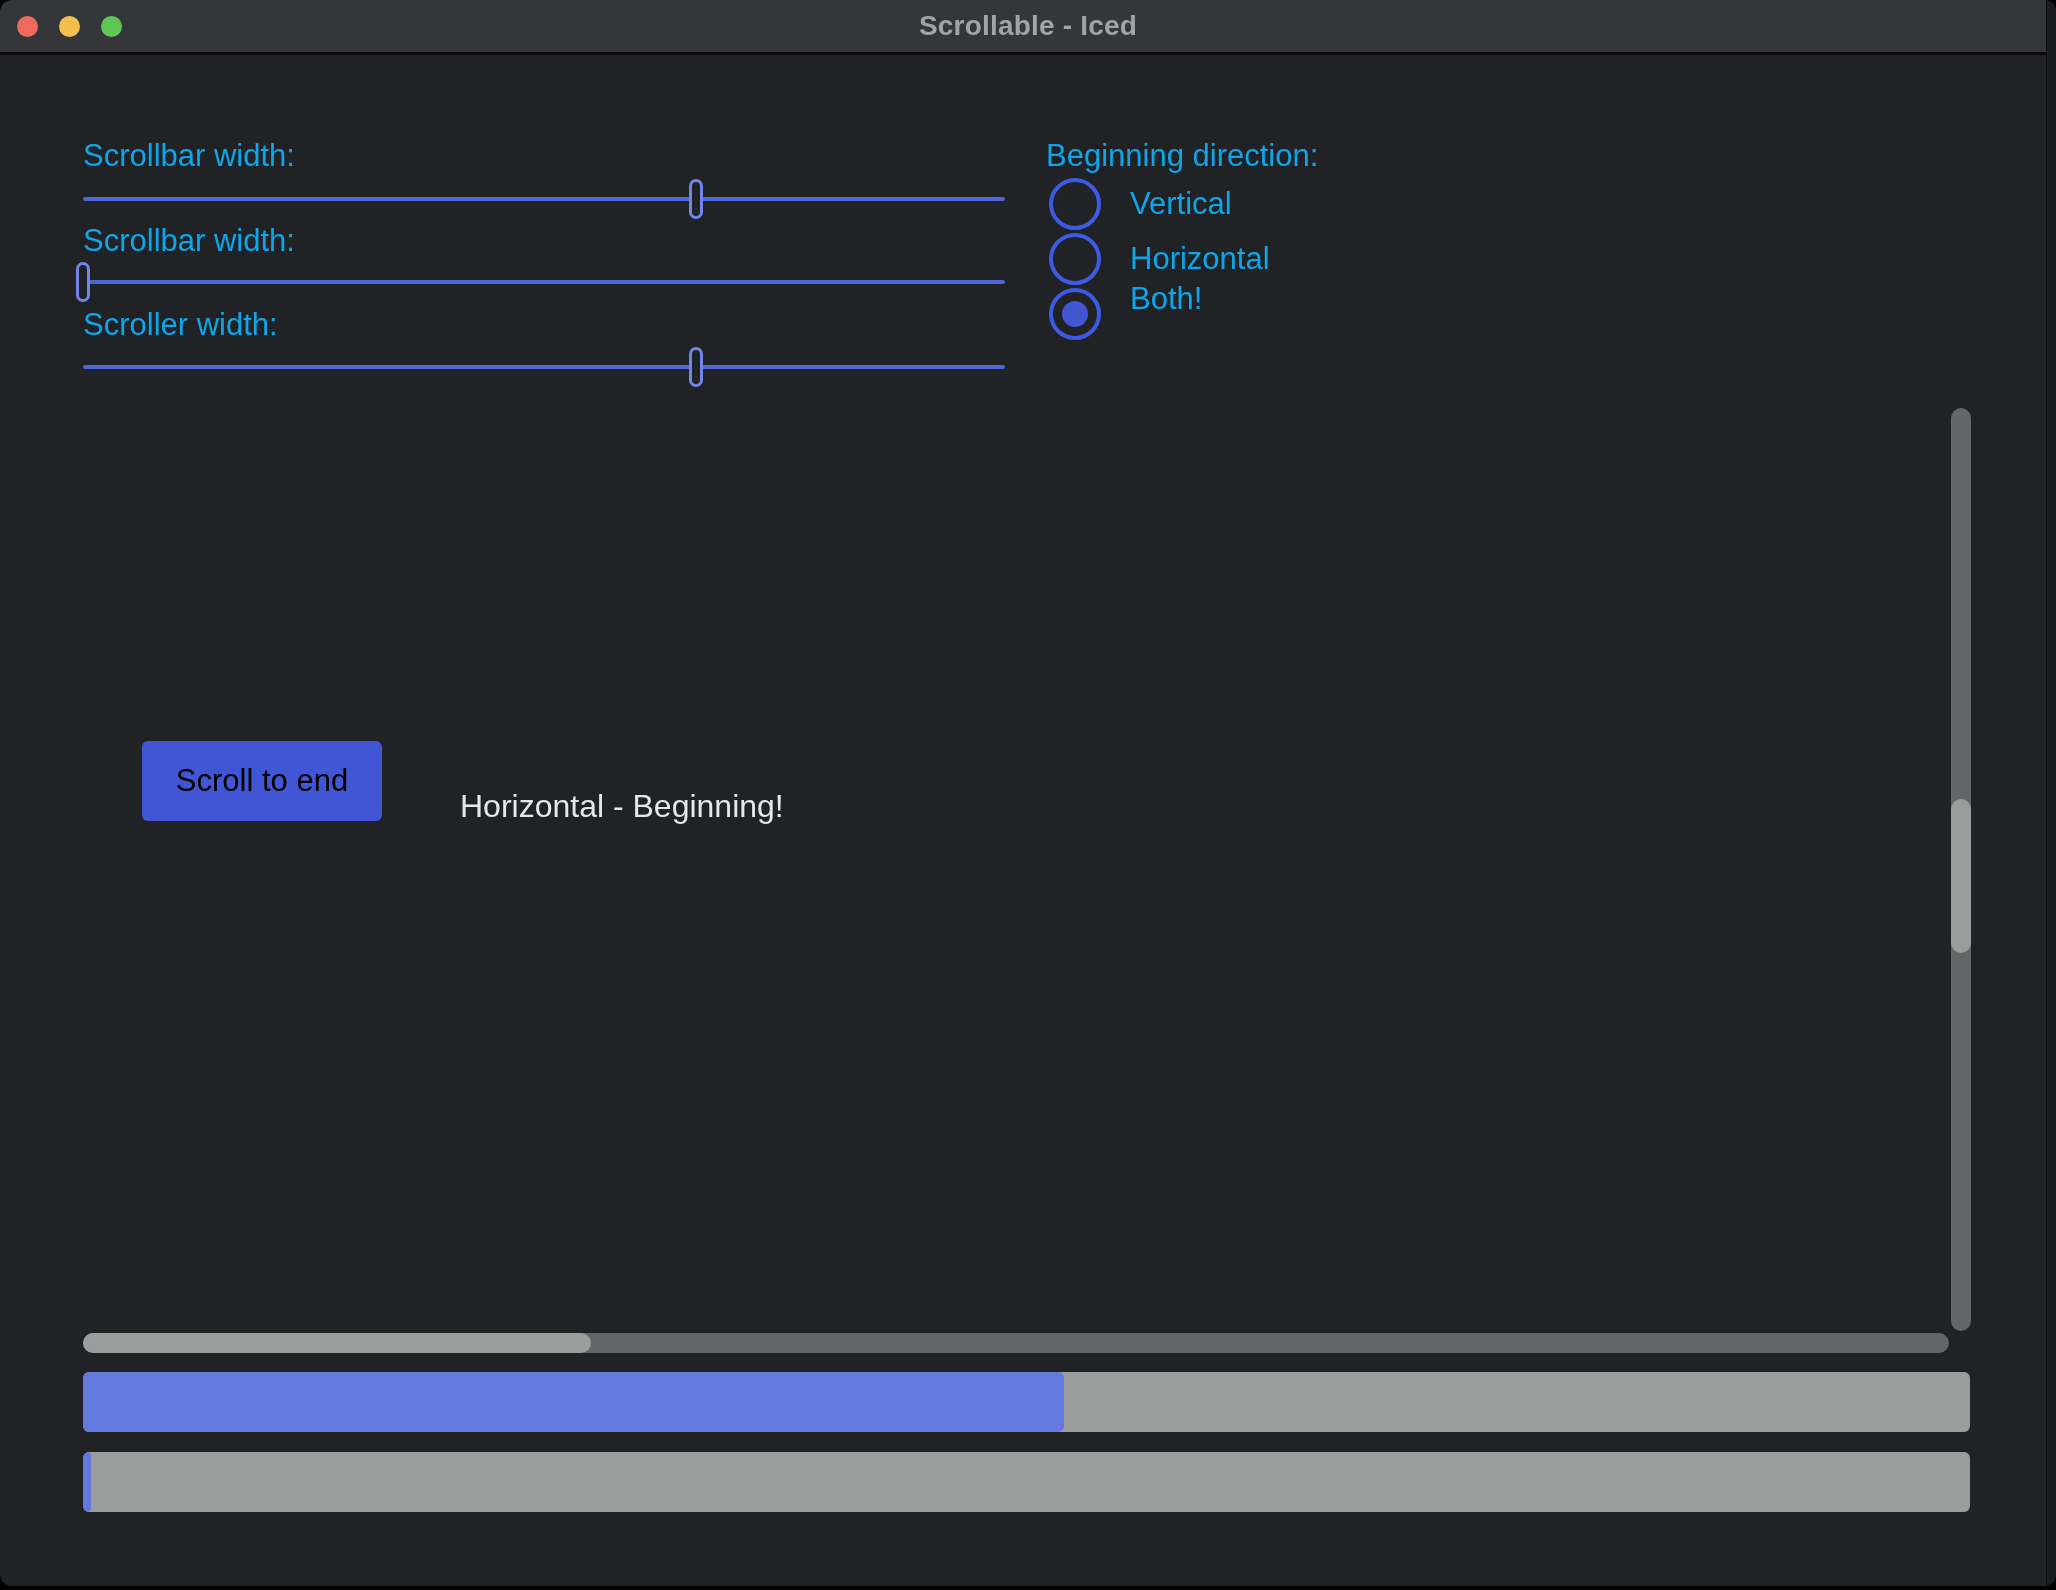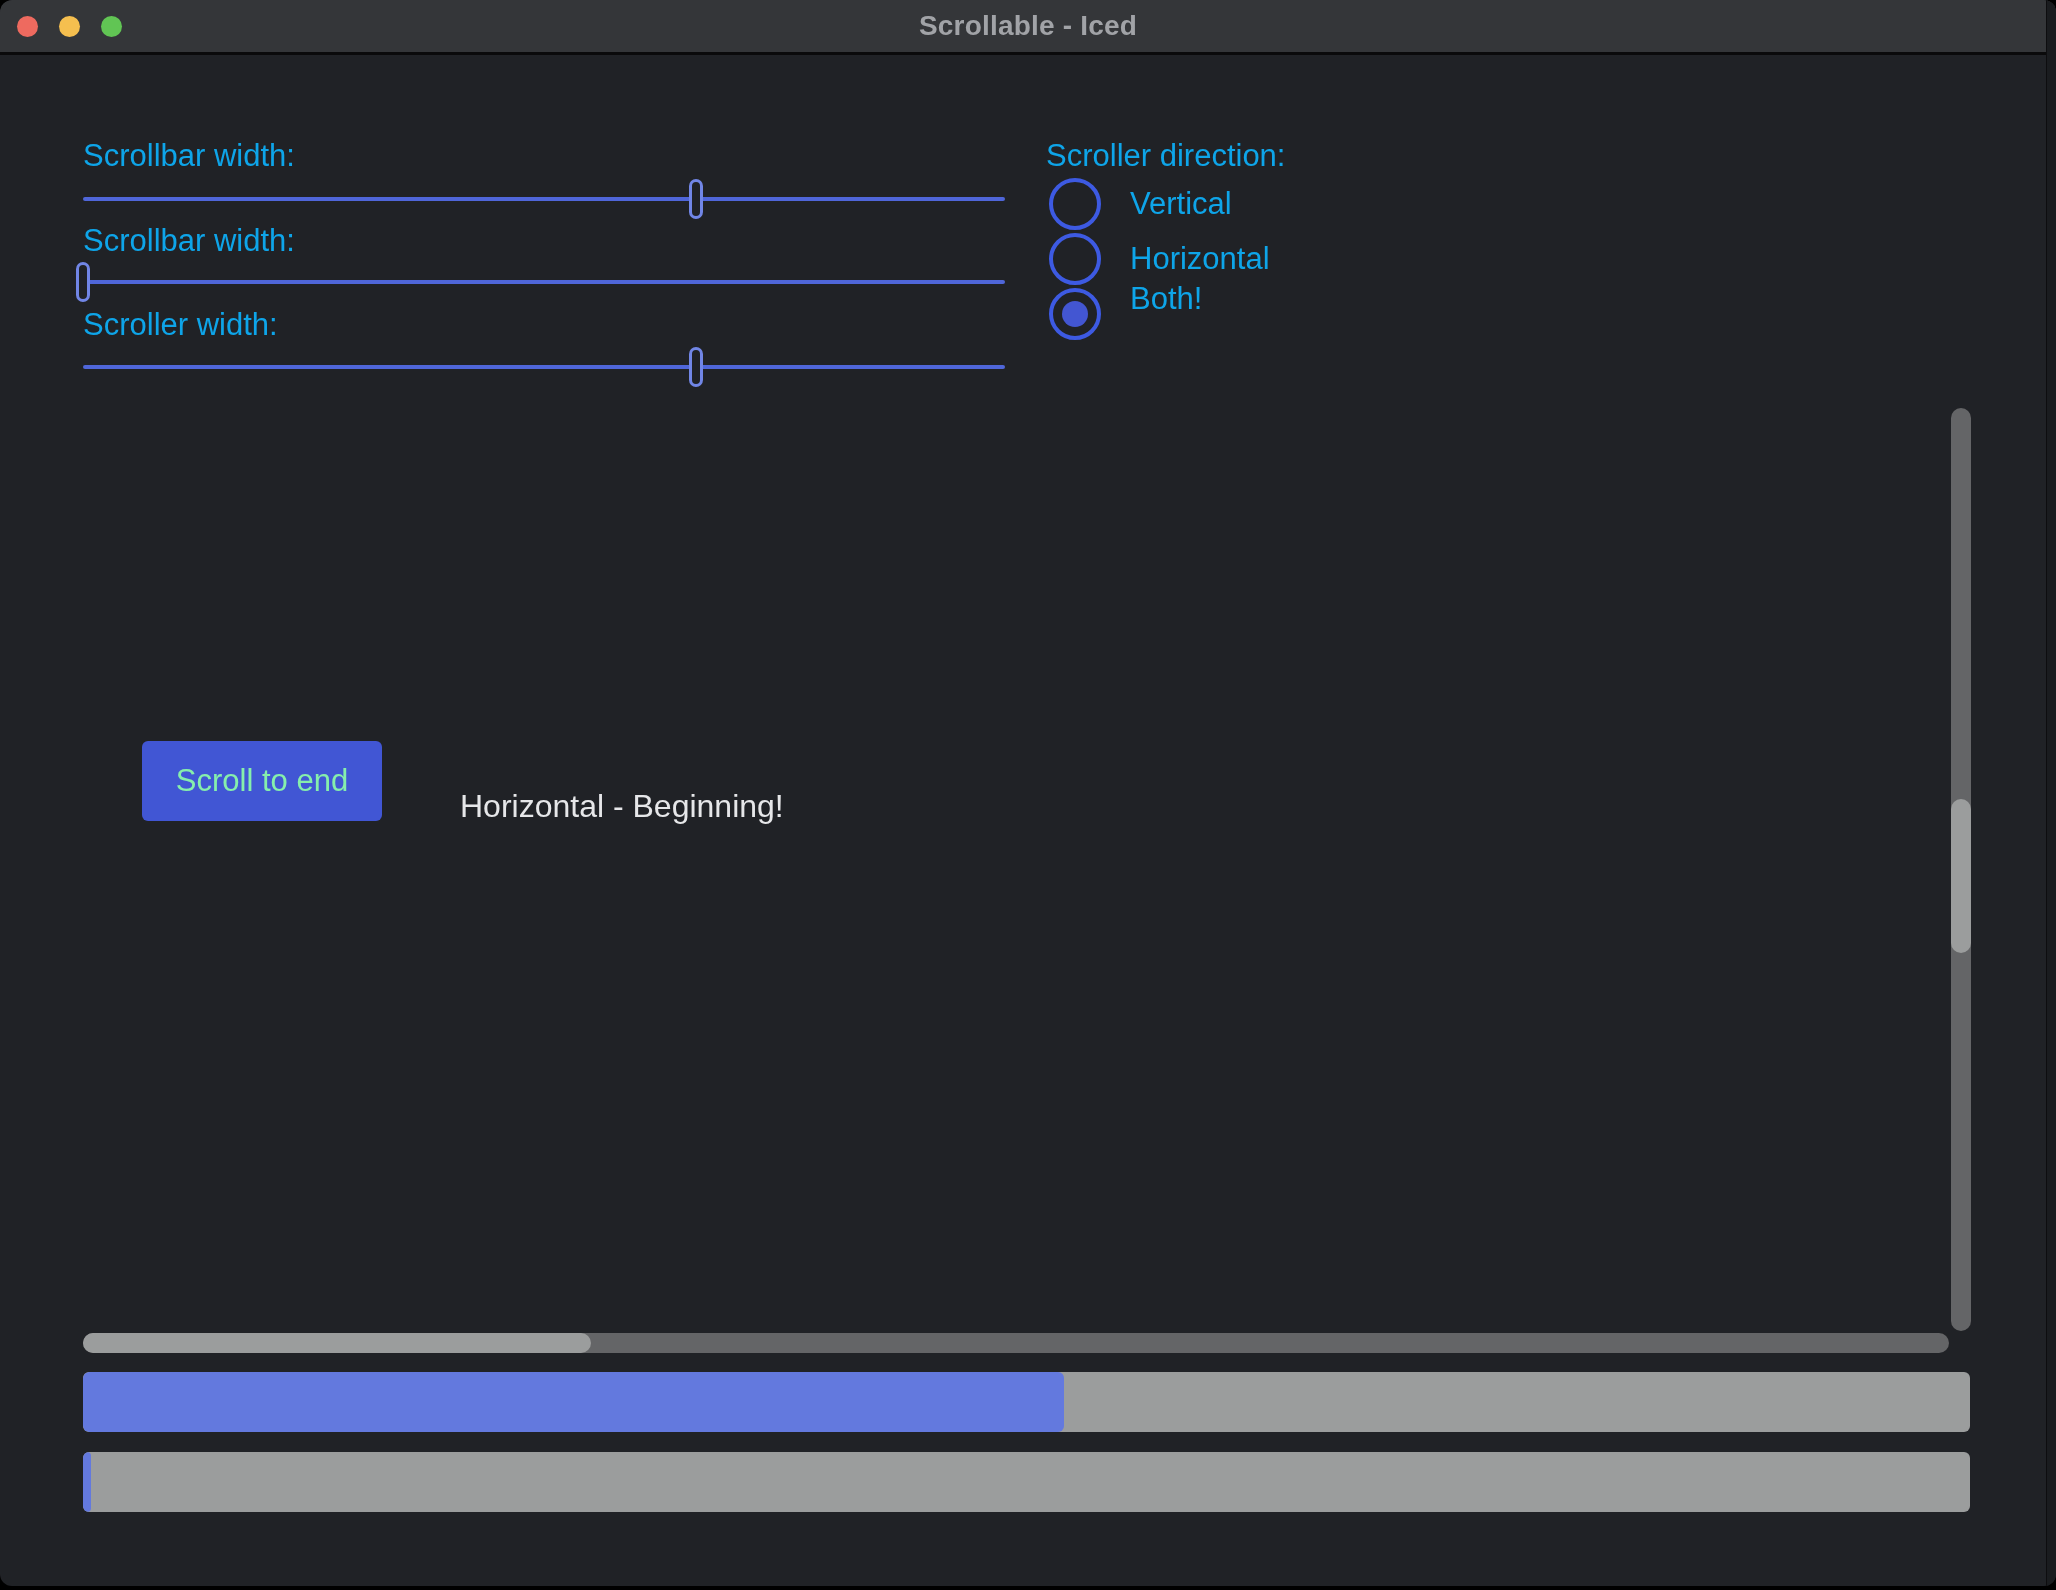--- a/index.html
+++ b/index.html
@@ -65,21 +65,21 @@
     position:absolute;width:52px;height:52px;box-sizing:border-box;
     border:4px solid #3d5ae2;border-radius:50%;
     display:flex;align-items:center;justify-content:center;
     background:transparent;
   }
   .radio-dot{width:26px;height:26px;border-radius:50%;background:#4356d2;}
   
   .btn{
     position:absolute;left:142px;top:741px;width:240px;height:80px;
     background:#4156d4;border:none;border-radius:6px;
-    color:#86efac;font-size:31px;font-family:"Liberation Sans",sans-serif;
+    color:#000000;font-size:31px;font-family:"Liberation Sans",sans-serif;
     display:flex;align-items:center;justify-content:center;
     cursor:pointer;
   }
   .status{
     position:absolute;left:460px;top:786px;
     font-size:32px;color:#e6e7e9;line-height:40px;white-space:nowrap;
   }
   
   .vscrollbar{
     position:absolute;left:1951px;top:408px;width:20px;height:923px;
@@ -133,21 +133,21 @@
     <div class="rail"></div>
     <div class="thumb" style="left: calc(0% - 7px);"></div>
   </div>
 
   <div class="lbl" style="left:83px;top:305px;">Scroller width:</div>
   <div class="slider" style="top:347px;">
     <div class="rail"></div>
     <div class="thumb" style="left: calc(66.5% - 7px);"></div>
   </div>
 
-  <div class="lbl" style="left:1046px;top:136px;">Scroller direction:</div>
+  <div class="lbl" style="left:1046px;top:136px;">Beginning direction:</div>
 
   <div class="radio-row">
     <div class="radio-circle" style="left:1049px;top:178px;">
       
     </div>
     <div class="lbl" style="left:1130px;top:184px;text-align:center;">Vertical</div>
   </div>
 
   <div class="radio-row">
     <div class="radio-circle" style="left:1049px;top:233px;">

